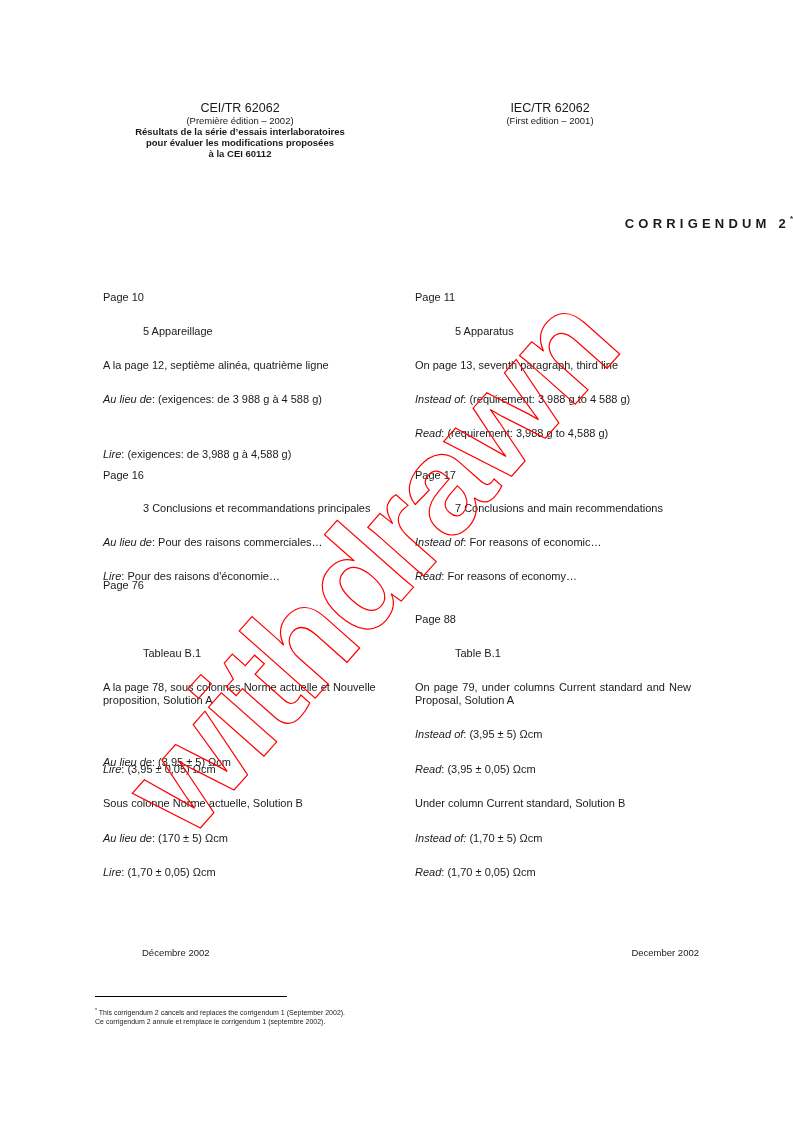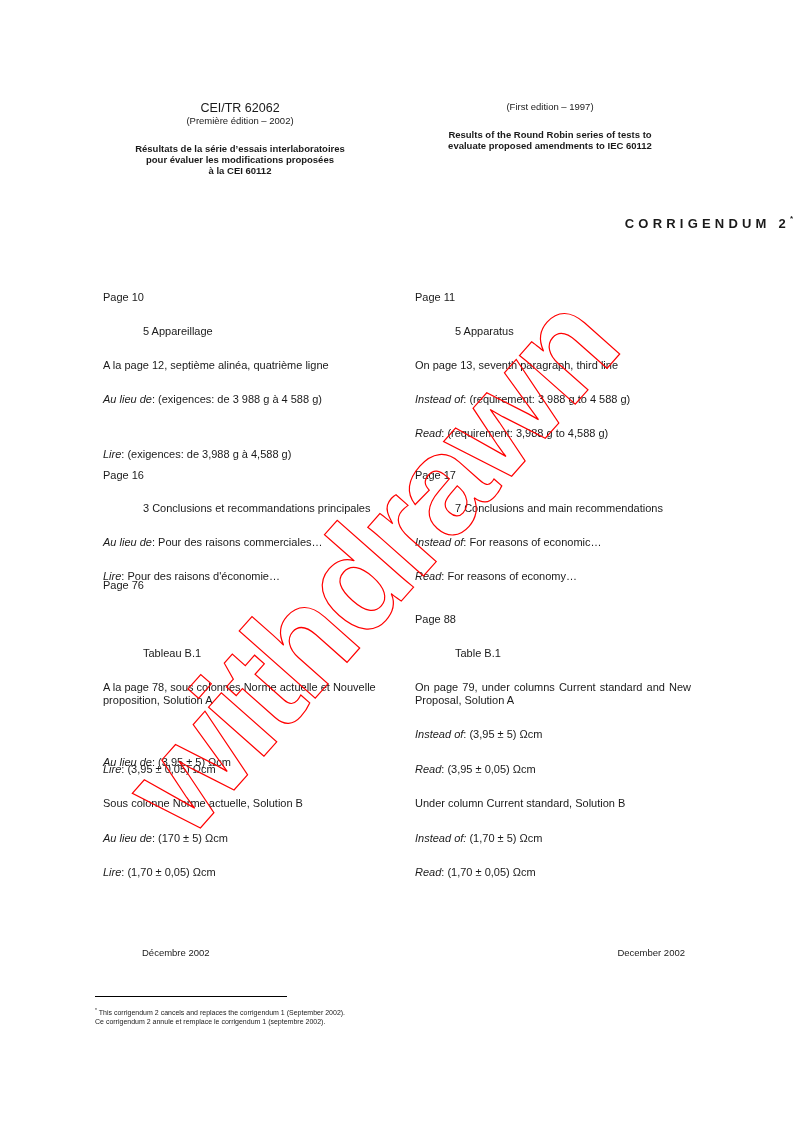--- a/index.html
+++ b/index.html
@@ -23,21 +23,20 @@
     .title-block {
       position: absolute;
       text-align: center;
       width: 300px;
     }
     .title-block.fr { left: 90px; top: 101px; }
     .title-block.en { left: 400px; top: 101px; }
     .doc-id { font-size: 12.5px; line-height: 14px; }
     .edition { font-size: 9.5px; line-height: 11px; }
     .doc-title {
-      margin-top: 17px;
       font-size: 9.5px;
       font-weight: bold;
       line-height: 11px;
     }
     .corrigendum {
       position: absolute;
       top: 216px;
       left: 0;
       width: 793px;
       text-align: right;
@@ -60,21 +59,21 @@
     .col.en .line.wrap { width: 276px; text-align: justify; text-align-last: left; }
     .bold { font-weight: normal; margin-left: 40px; }
     .it { font-style: italic; }
 
     .date {
       position: absolute;
       top: 947px;
       font-size: 9.5px;
     }
     .date.fr { left: 95px; padding-left: 47px; }
-    .date.en { right: 108px; }
+    .date.en { right: 94px; }
 
     .footnote-rule {
       position: absolute;
       left: 95px;
       top: 996px;
       width: 192px;
       height: 1px;
       background: #000;
     }
     .footnote {
@@ -102,25 +101,22 @@
     <div class="doc-id">CEI/TR 62062</div>
     <div class="edition">(Première édition – 2002)</div>
     <div class="doc-title">
       <div>Résultats de la série d’essais interlaboratoires</div>
       <div>pour évaluer les modifications proposées</div>
       <div>à la CEI 60112</div>
     </div>
   </div>
 
   <div class="title-block en">
-    <div class="edition">(First edition – 1997)</div>
-    <div class="doc-title">
-      <div>Results of the Round Robin series of tests to</div>
-      <div>evaluate proposed amendments to IEC 60112</div>
-    </div>
+    <div class="doc-id">IEC/TR 62062</div>
+    <div class="edition">(First edition – 2001)</div>
   </div>
 
   <div class="corrigendum">
     <span>CORRIGENDUM 2</span><sup>*</sup>
   </div>
 
   <div class="col fr">
 
     <div class="line" style="top:291px">Page 10</div>
     <div class="line bold" style="top:325px">5 Appareillage</div>

